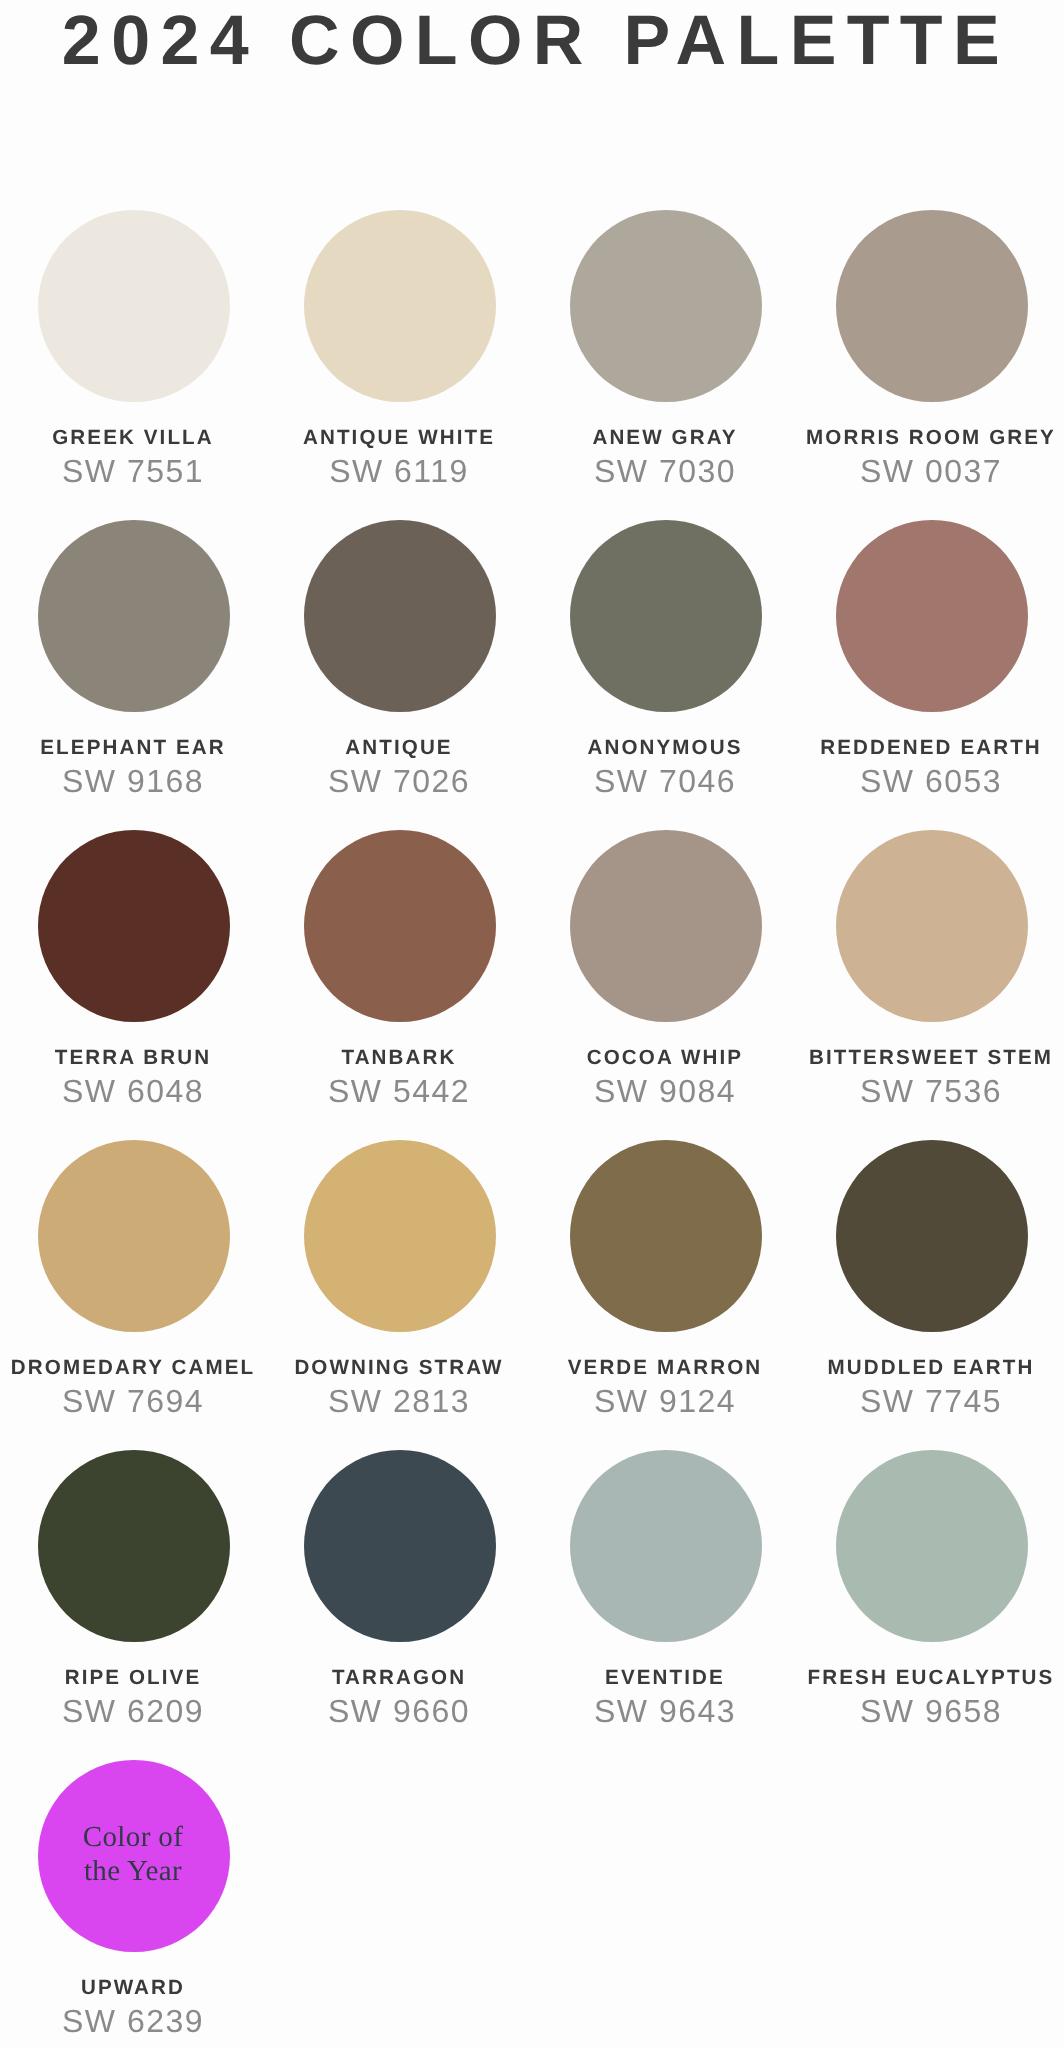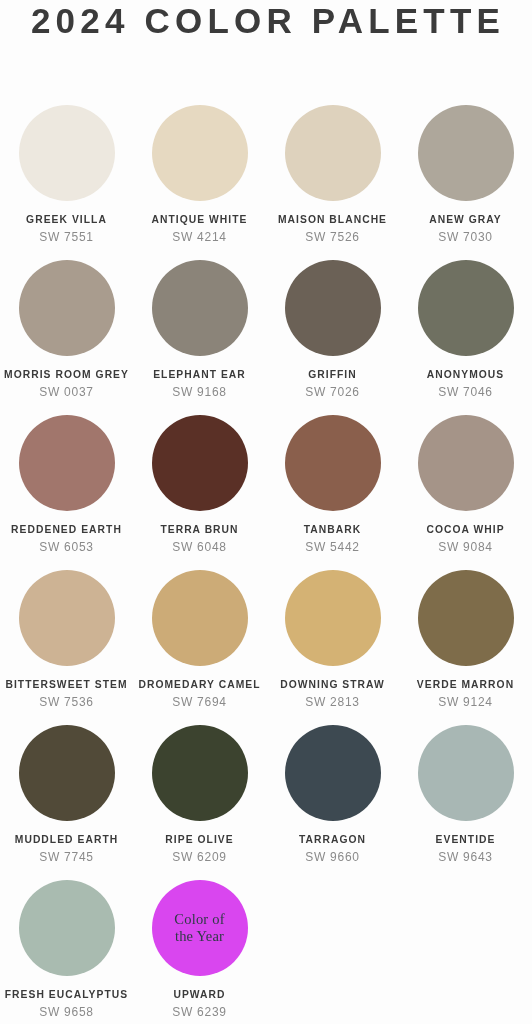--- a/index.html
+++ b/index.html
@@ -94,21 +94,21 @@
     font-weight: bold;
     letter-spacing: 1.05px;
     color: #3a3a3a;
     text-align: center;
     white-space: nowrap;
     line-height: 12px;
   }
 
   .swatch-code {
     margin-top: 5px;
-    font-size: 12px;
+    font-size: 16px;
     font-weight: normal;
     letter-spacing: 0.75px;
     color: #8a8a8a;
     text-align: center;
     white-space: nowrap;
     line-height: 12px;
   }
 </style>
 </head>
 <body>
@@ -121,45 +121,40 @@
 
   <div class="palette-grid">
       <div class="swatch-cell">
         <div class="swatch-circle" style="background: rgb(237, 232, 223);"></div>
         <div class="swatch-name">GREEK VILLA</div>
         <div class="swatch-code">SW 7551</div>
       </div>
       <div class="swatch-cell">
         <div class="swatch-circle" style="background: rgb(230, 217, 193);"></div>
         <div class="swatch-name">ANTIQUE WHITE</div>
-        <div class="swatch-code">SW 4214</div>
-      </div>
-      <div class="swatch-cell">
-        <div class="swatch-circle" style="background: rgb(222, 210, 189);"></div>
-        <div class="swatch-name">MAISON BLANCHE</div>
-        <div class="swatch-code">SW 7526</div>
+        <div class="swatch-code">SW 6119</div>
       </div>
       <div class="swatch-cell">
         <div class="swatch-circle" style="background: rgb(174, 167, 155);"></div>
         <div class="swatch-name">ANEW GRAY</div>
         <div class="swatch-code">SW 7030</div>
       </div>
       <div class="swatch-cell">
         <div class="swatch-circle" style="background: rgb(169, 156, 142);"></div>
         <div class="swatch-name">MORRIS ROOM GREY</div>
         <div class="swatch-code">SW 0037</div>
       </div>
       <div class="swatch-cell">
         <div class="swatch-circle" style="background: rgb(139, 132, 121);"></div>
         <div class="swatch-name">ELEPHANT EAR</div>
         <div class="swatch-code">SW 9168</div>
       </div>
       <div class="swatch-cell">
         <div class="swatch-circle" style="background: rgb(107, 97, 86);"></div>
-        <div class="swatch-name">GRIFFIN</div>
+        <div class="swatch-name">ANTIQUE</div>
         <div class="swatch-code">SW 7026</div>
       </div>
       <div class="swatch-cell">
         <div class="swatch-circle" style="background: rgb(111, 112, 97);"></div>
         <div class="swatch-name">ANONYMOUS</div>
         <div class="swatch-code">SW 7046</div>
       </div>
       <div class="swatch-cell">
         <div class="swatch-circle" style="background: rgb(161, 118, 108);"></div>
         <div class="swatch-name">REDDENED EARTH</div>

